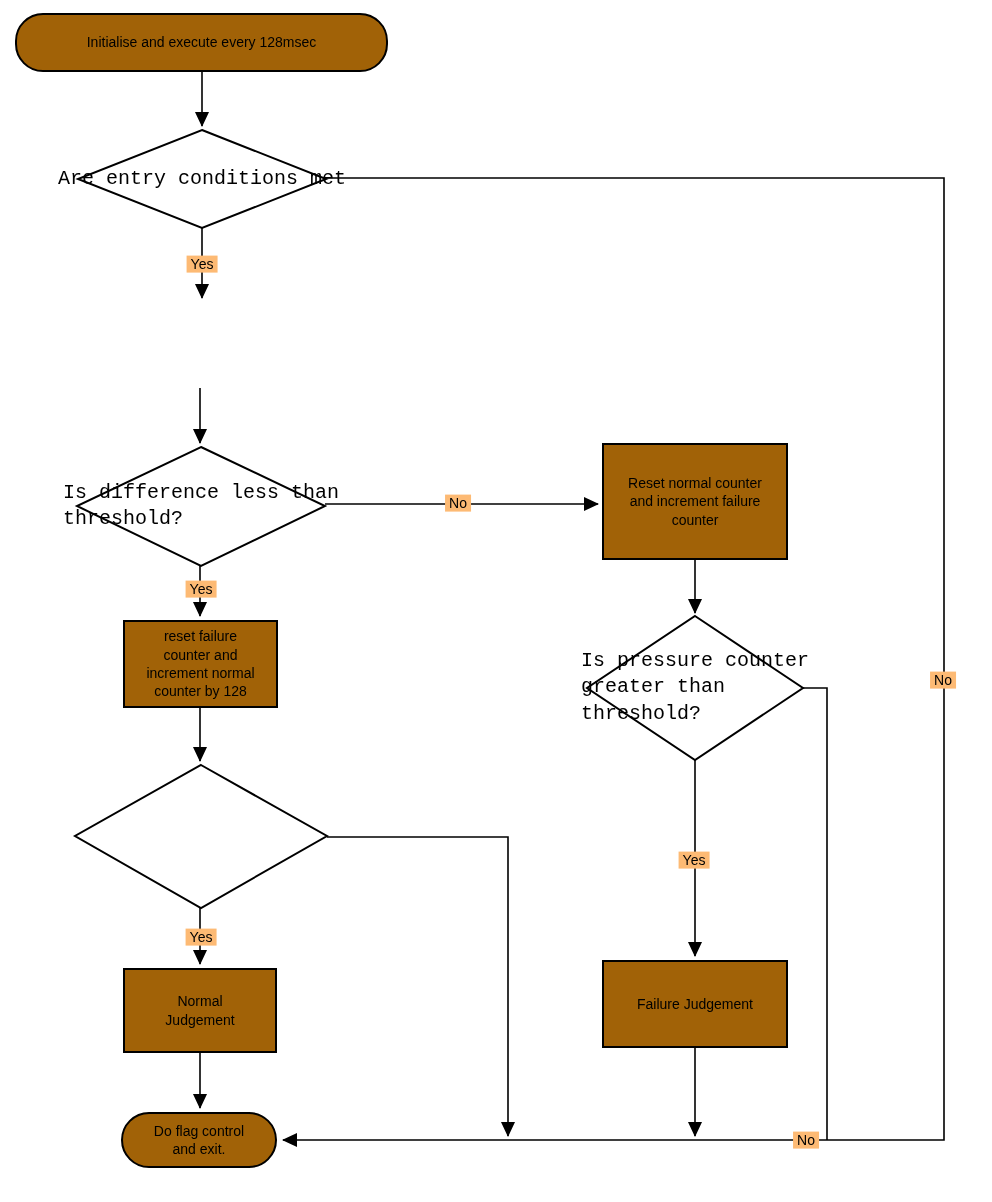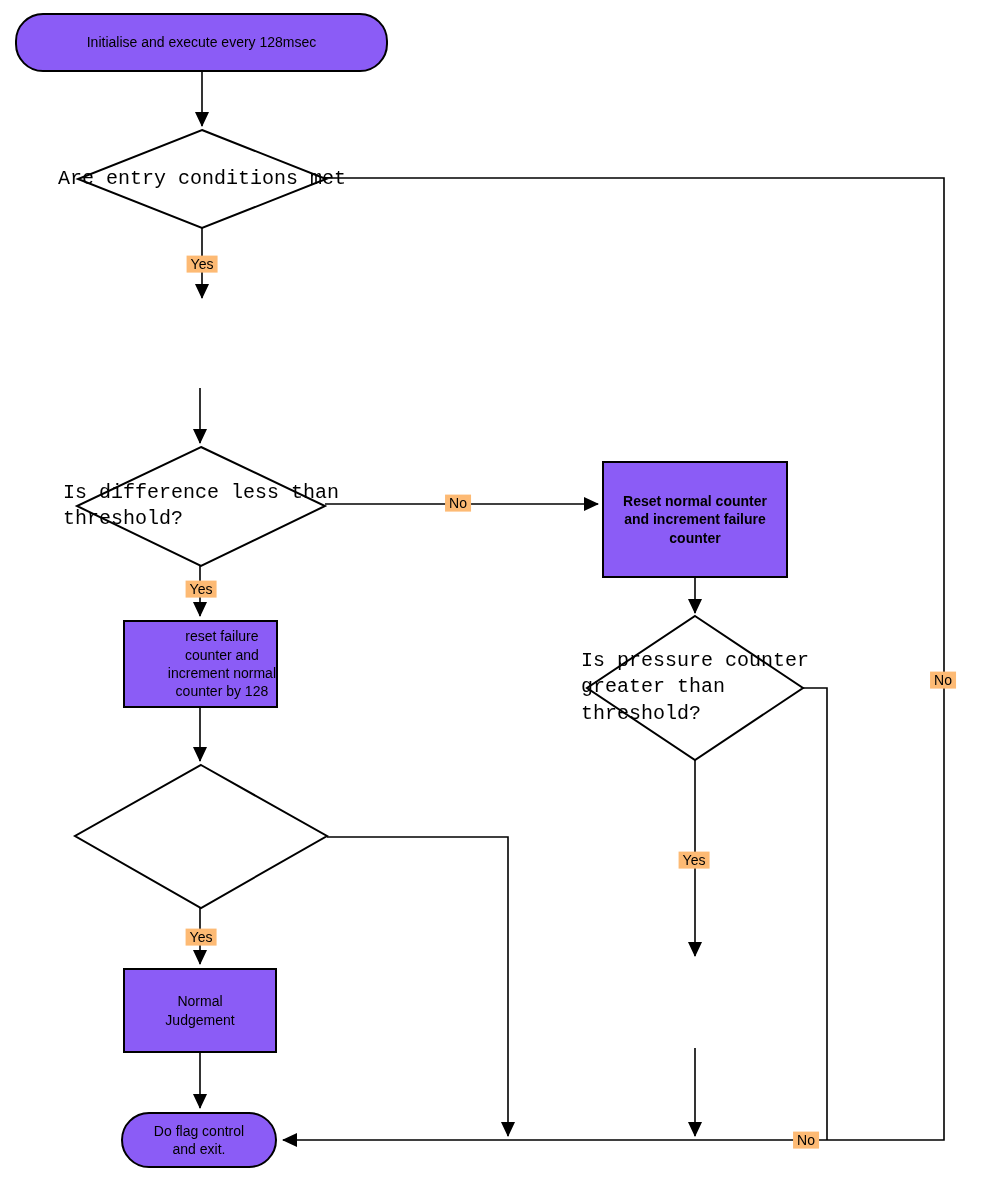--- a/index.html
+++ b/index.html
@@ -16,21 +16,21 @@
   .node {
     position: absolute;
     box-sizing: border-box;
     display: flex;
     align-items: center;
     justify-content: center;
     text-align: center;
     white-space: pre-line;
     font-size: 14px;
     line-height: 1.32;
-    background: #8b5cf6;
+    background: #a16207;
     border: 2px solid #000;
   }
   .terminator { border-radius: 28px; }
   .dlabel {
     position: absolute;
     transform: translate(-50%, -50%);
     text-align: left;
     white-space: pre-line;
     font-size: 20px;
     line-height: 1.32;
@@ -76,43 +76,46 @@
     <polygon points="201,447 325,506 201,566 77,506" fill="#ffffff" stroke="#000" stroke-width="2"></polygon>
     <polygon points="201,765 327,836 201,908 75,836" fill="#ffffff" stroke="#000" stroke-width="2"></polygon>
     <polygon points="695,616 803,688 695,760 587,688" fill="#ffffff" stroke="#000" stroke-width="2"></polygon>
   </svg>
 
   <div class="node terminator" style="left:15px; top:13px; width:373px; height:59px;">
     <span>Initialise and execute every 128msec</span>
   </div>
 
 
-  <div class="node" style="left:123px; top:620px; width:155px; height:88px;justify-content:flex-end;">
+  <div class="node" style="left:123px; top:620px; width:155px; height:88px;">
     <span>reset failure
 counter and
 increment normal
 counter by 128</span>
   </div>
 
   <div class="node terminator" style="left:121px; top:1112px; width:156px; height:56px;">
     <span>Do flag control
 and exit.</span>
   </div>
 
   <div class="node" style="left:123px; top:968px; width:154px; height:85px;">
     <span>Normal
 Judgement</span>
   </div>
 
-  <div class="node" style="left:602px; top:461px; width:186px; height:117px;font-weight:bold;">
+  <div class="node" style="left:602px; top:443px; width:186px; height:117px;">
     <span>Reset normal counter
 and increment failure
 counter</span>
   </div>
 
+  <div class="node" style="left:602px; top:960px; width:186px; height:88px;">
+    <span>Failure Judgement</span>
+  </div>
 
   <div class="dlabel" style="left:202px; top:179px;">Are entry conditions met</div>
   <div class="dlabel" style="left:201px; top:506px;">Is difference less than
 threshold?</div>
   <div class="dlabel" style="left:695px; top:688px;">Is pressure counter
 greater than
 threshold?</div>
 
   <div class="elabel" style="left:202px; top:264px;">Yes</div>
   <div class="elabel" style="left:201px; top:589px;">Yes</div>

